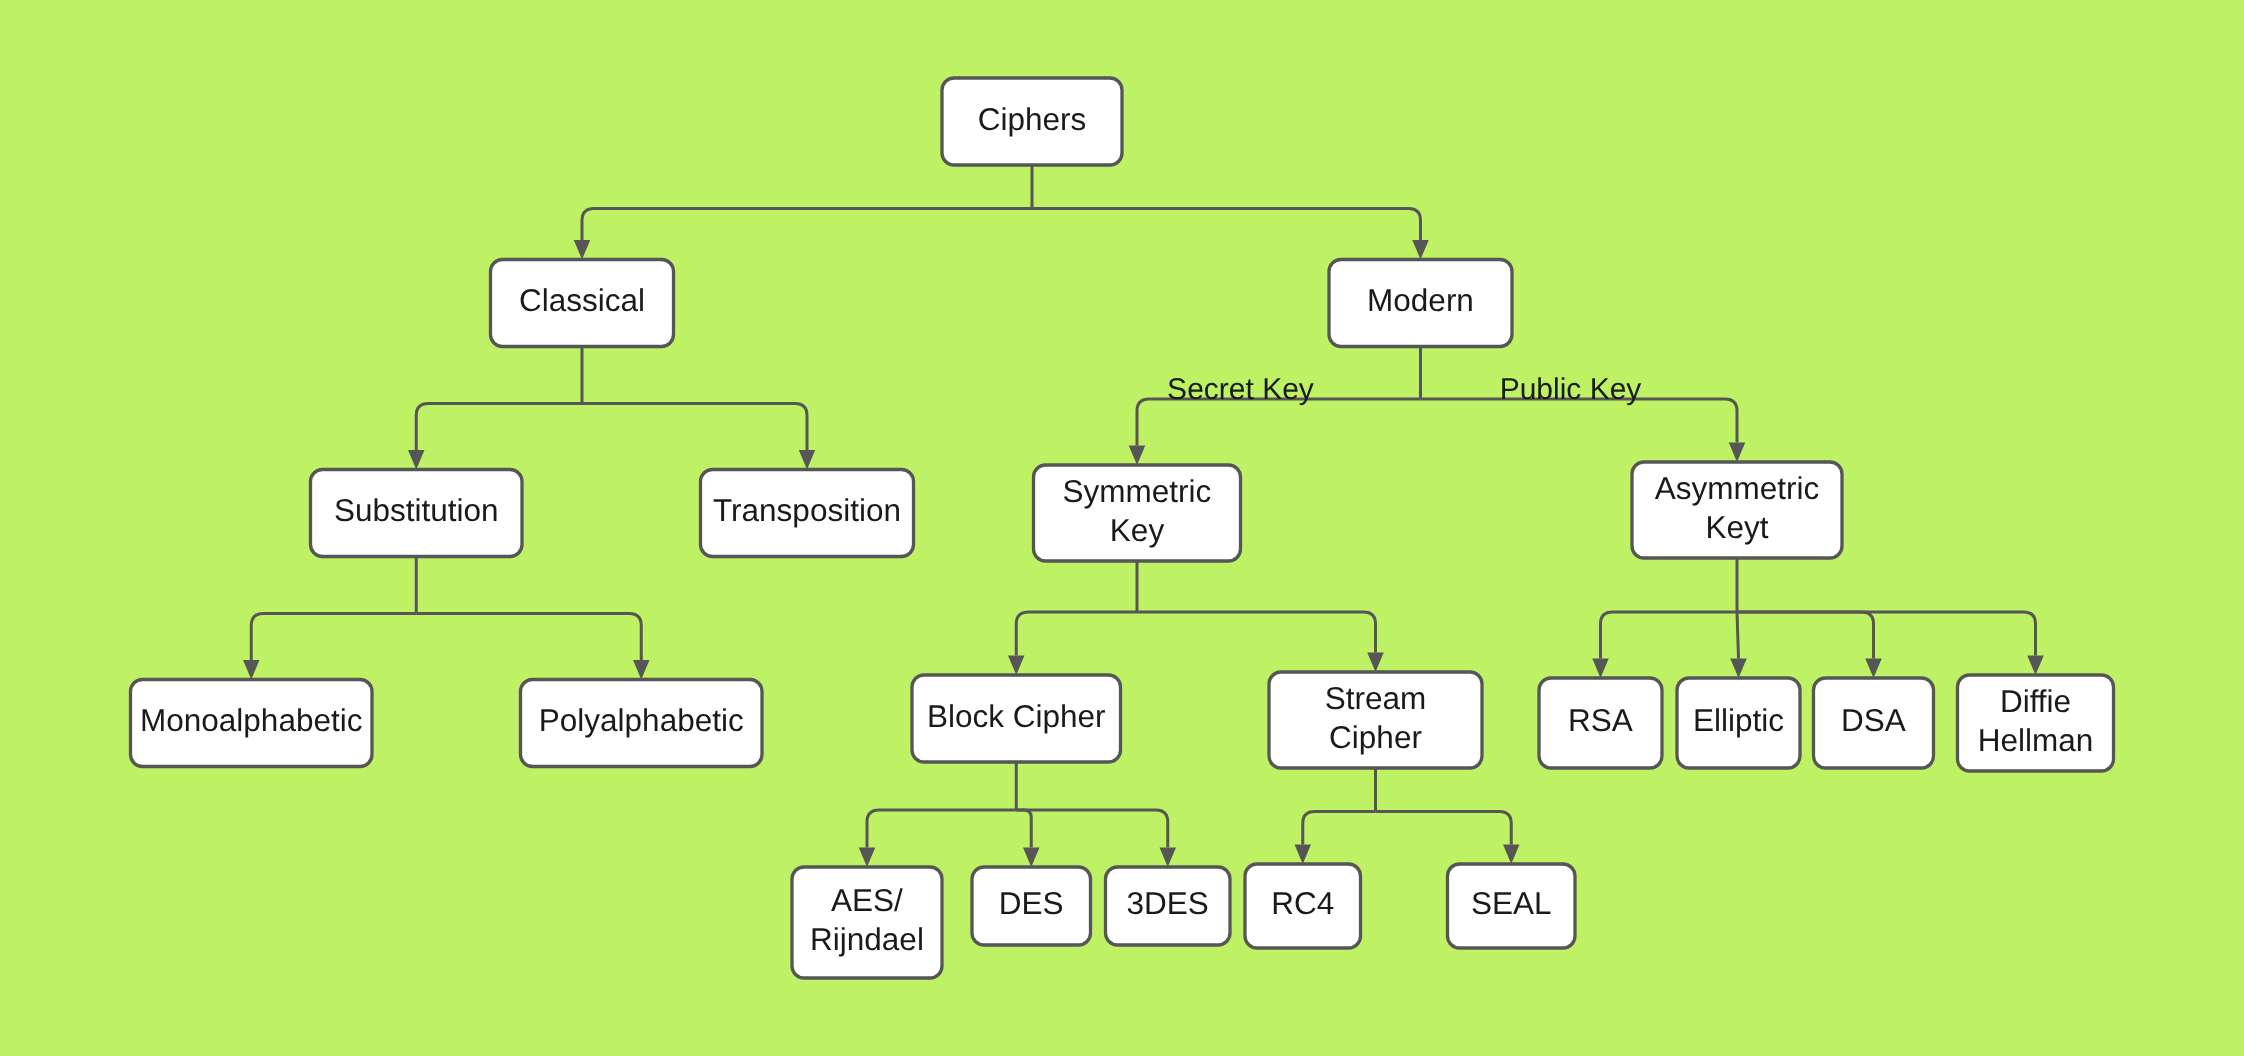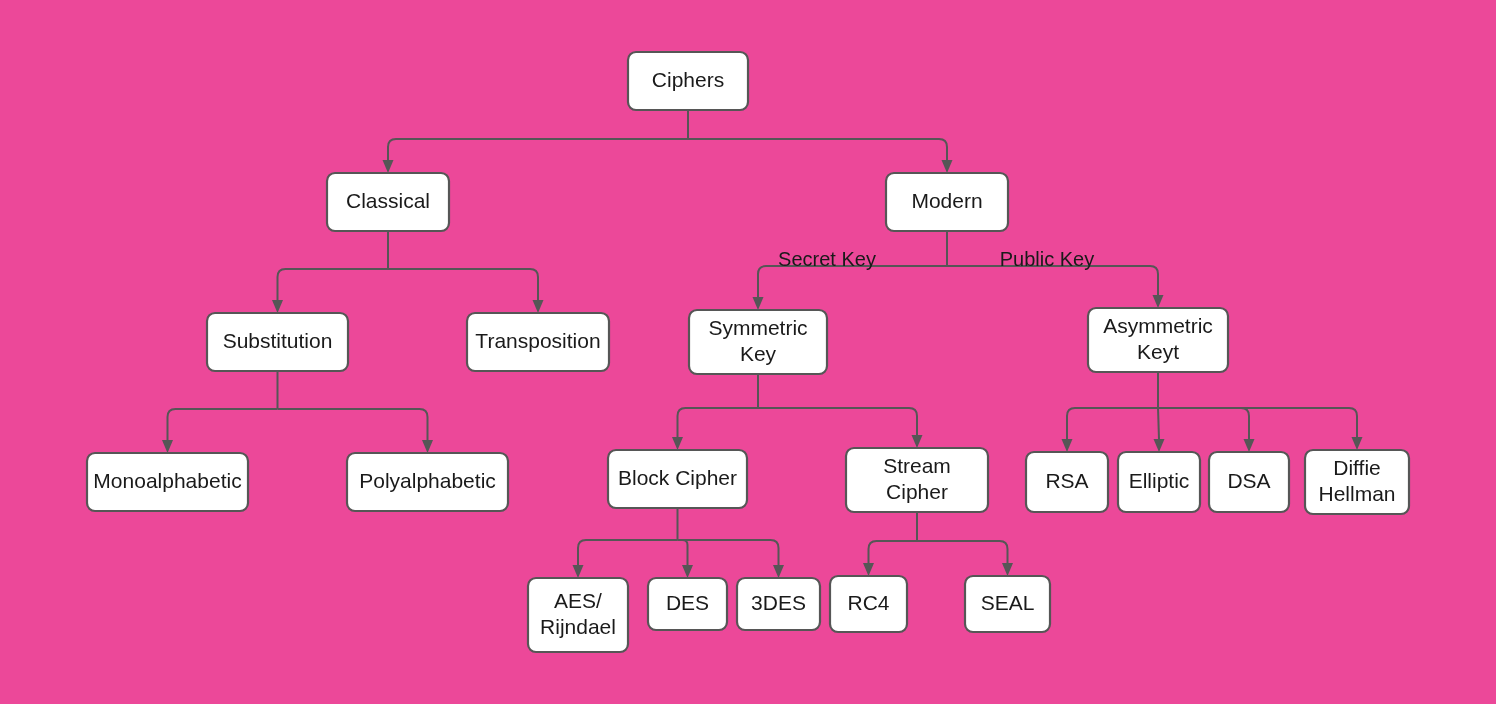--- a/index.html
+++ b/index.html
@@ -8,21 +8,21 @@
     padding: 0;
     background: #ffffff;
   }
   body {
     font-family: "Liberation Sans", sans-serif;
   }
   #canvas {
     position: relative;
     width: 1496px;
     height: 704px;
-    background: #ec4899;
+    background: #bef264;
     overflow: hidden;
   }
   svg.diagram {
     position: absolute;
     left: 0;
     top: 0;
     width: 1496px;
     height: 704px;
   }
   .node-rect {

